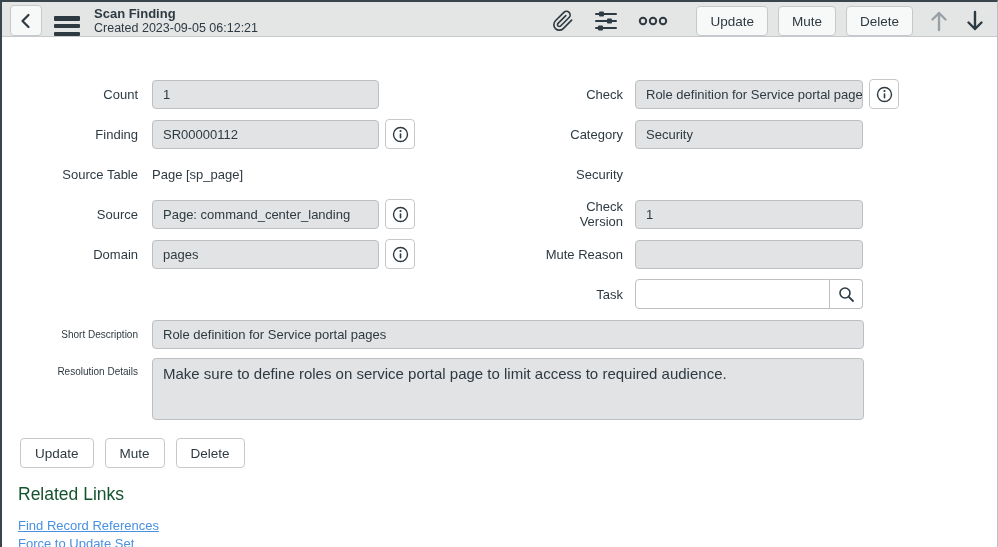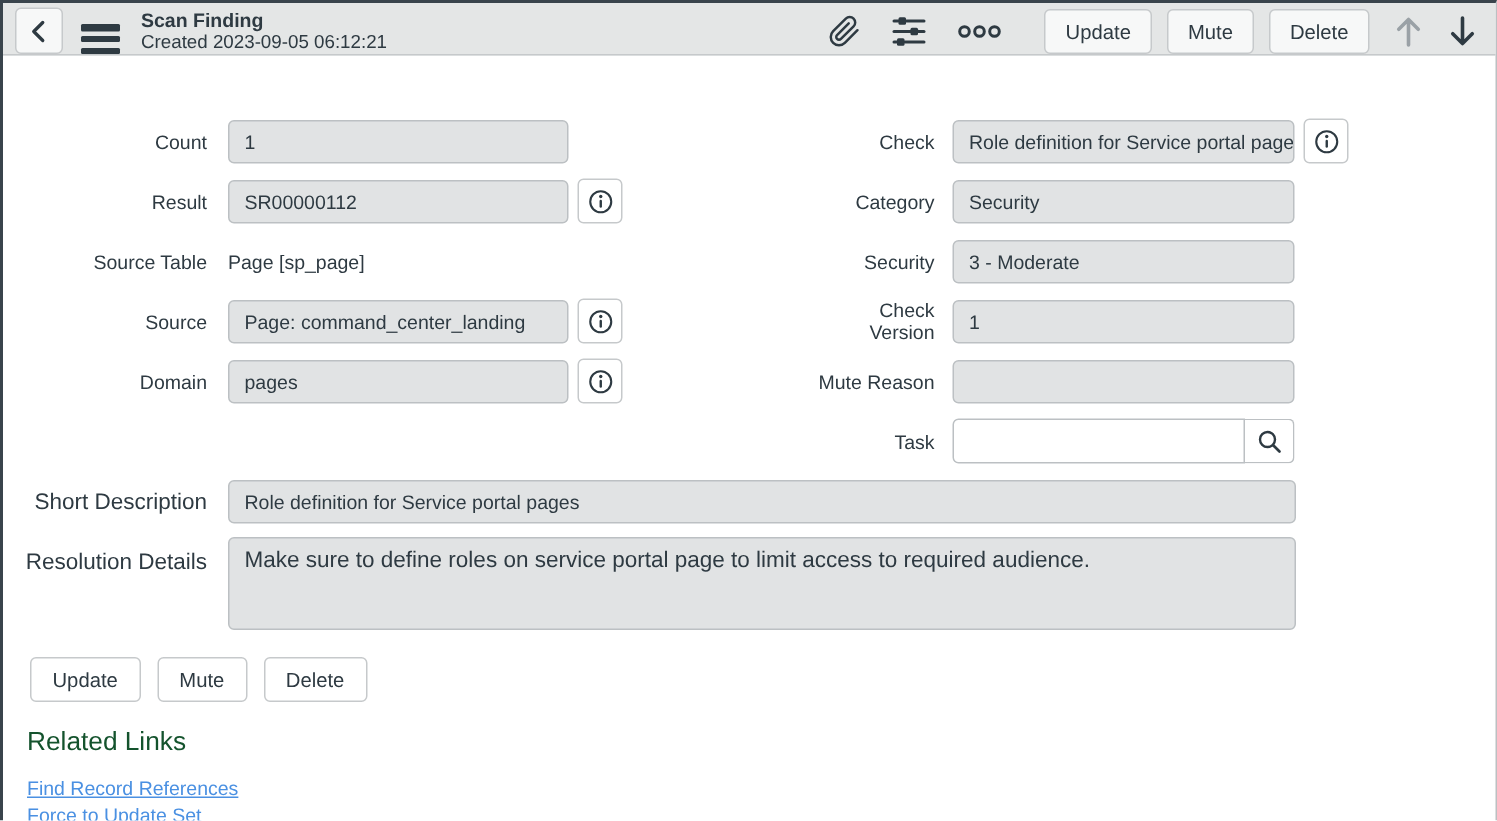--- a/index.html
+++ b/index.html
@@ -134,21 +134,21 @@
     border-left: none;
     border-radius: 0 4px 4px 0;
     display: flex; align-items: center; justify-content: center;
     cursor: pointer;
     flex: none;
   }
 
   .wide-row { display: flex; align-items: center; height: 40px; }
   .wide-row .flabel, .tall-row .flabel {
     width: 136px; margin-right: 14px;
-    font-size: 15px; text-align: right; flex: none;
+    font-size: 10px; text-align: right; flex: none;
   }
   .wide-row .ro-field { width: 712px; }
   .tall-row { display: flex; align-items: flex-start; margin-top: 4px; }
   .tall-row .flabel { padding-top: 8px; }
   .ro-textarea {
     width: 712px; height: 62px;
     background: #e1e3e4;
     border: 1px solid #bcc0c3;
     border-radius: 4px;
     font-family: inherit;
@@ -258,21 +258,21 @@
 
   <div class="form-body">
     <div class="columns">
 
       <div class="col-left">
         <div class="field-row">
           <div class="flabel">Count</div>
           <div class="ro-field">1</div>
         </div>
         <div class="field-row">
-          <div class="flabel">Result</div>
+          <div class="flabel">Finding</div>
           <div class="ro-field">SR00000112</div>
           <button class="info-btn">
             <span>
               <svg width="17" height="17" viewBox="0 0 17 17">
                   <circle cx="8.5" cy="8.5" r="7" fill="none" stroke="#2e3a42" stroke-width="1.4"></circle>
                   <circle cx="8.5" cy="5" r="1.1" fill="#2e3a42"></circle>
                   <rect x="7.7" y="7.2" width="1.6" height="5.3" rx="0.8" fill="#2e3a42"></rect>
                 </svg>
             </span>
           </button>
@@ -322,21 +322,20 @@
                 </svg>
             </span>
           </button>
         </div>
         <div class="field-row">
           <div class="flabel">Category</div>
           <div class="ro-field">Security</div>
         </div>
         <div class="field-row">
           <div class="flabel">Security</div>
-          <div class="ro-field">3 - Moderate</div>
         </div>
         <div class="field-row">
           <div class="flabel">Check Version</div>
           <div class="ro-field">1</div>
         </div>
         <div class="field-row">
           <div class="flabel">Mute Reason</div>
           <div class="ro-field"></div>
         </div>
         <div class="field-row">

